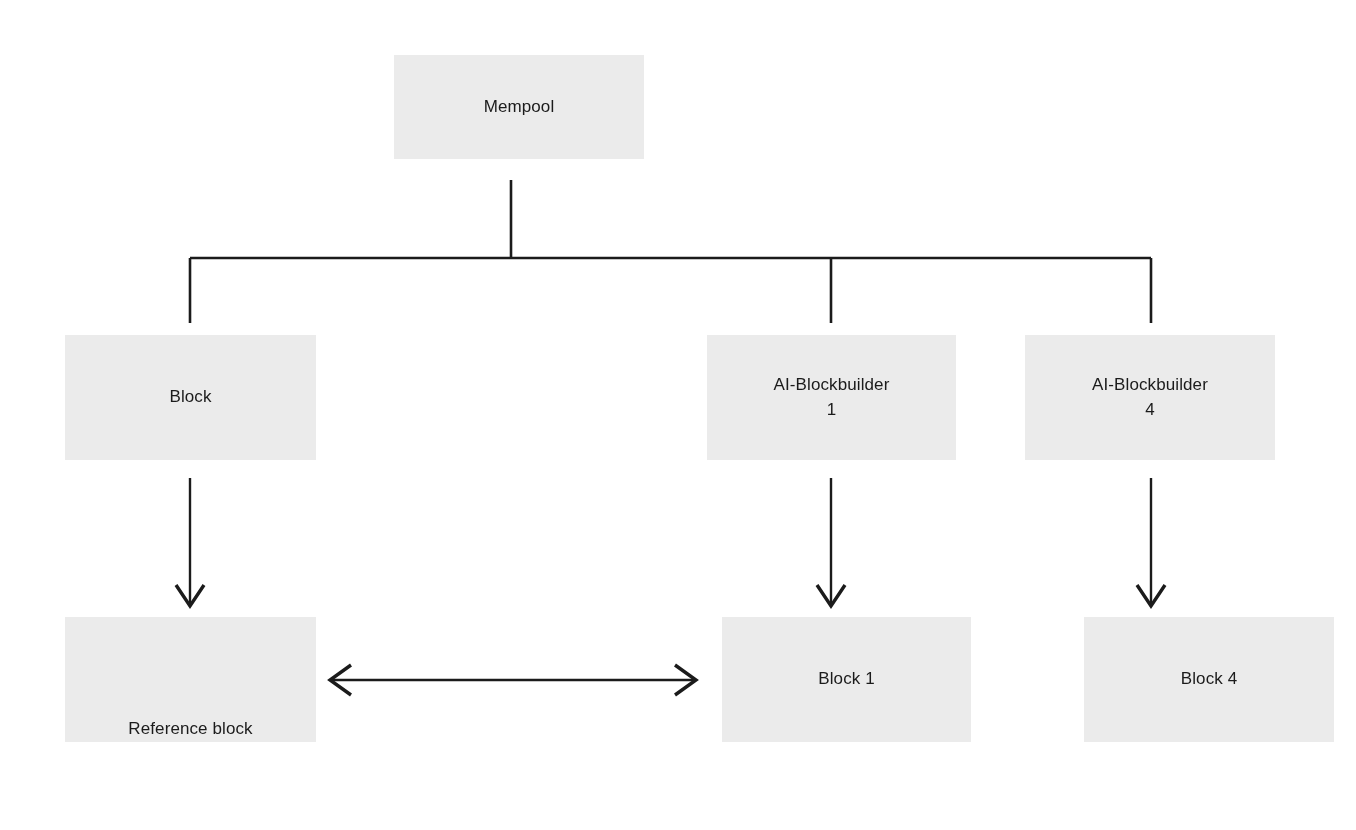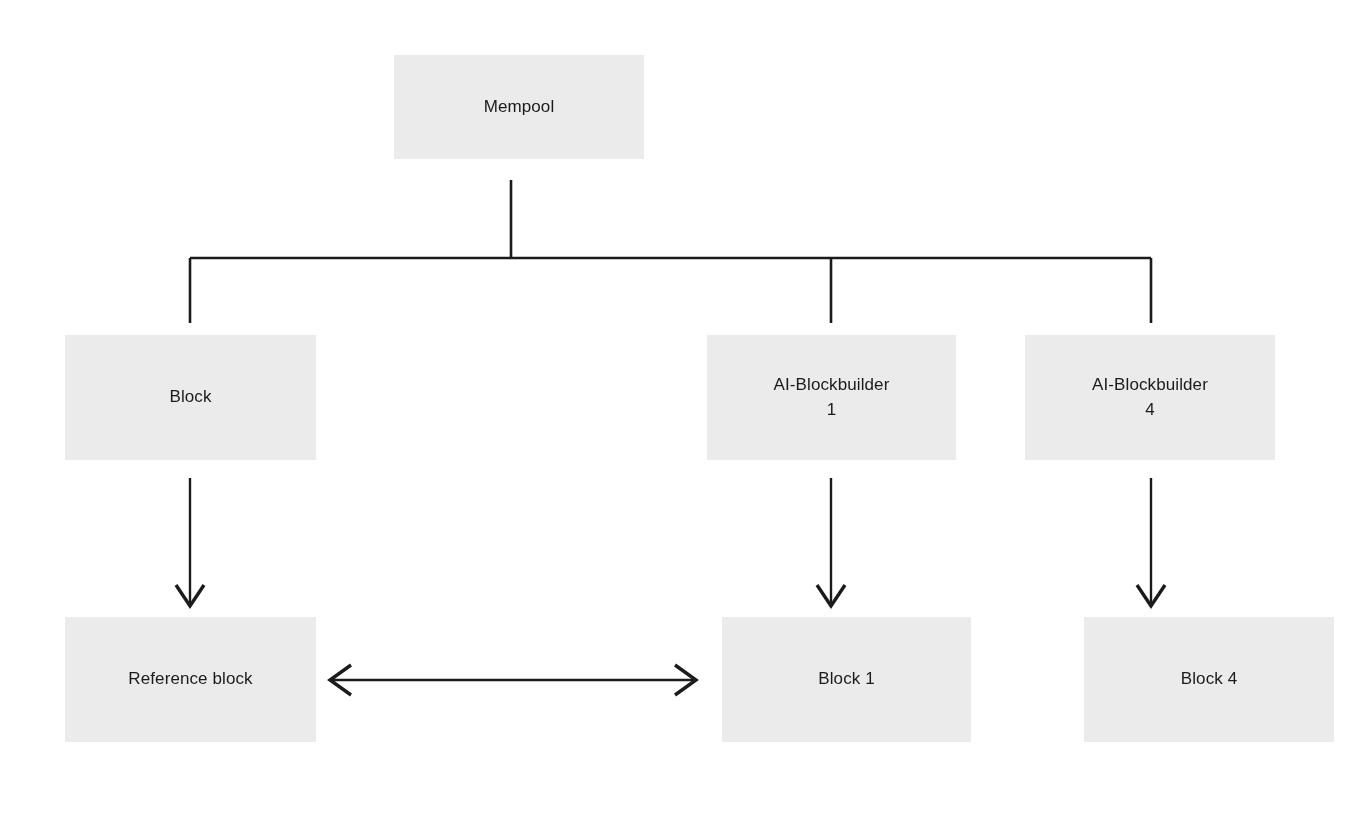--- a/index.html
+++ b/index.html
@@ -95,21 +95,21 @@
   <div class="node" style="left:707px; top:335px; width:249px; height:125px;">
     <span class="node-label">AI-Blockbuilder
 1</span>
   </div>
 
   <div class="node" style="left:1025px; top:335px; width:250px; height:125px;">
     <span class="node-label">AI-Blockbuilder
 4</span>
   </div>
 
-  <div class="node" style="left:65px; top:617px; width:251px; height:125px;">
+  <div class="node" style="left:65px; top:617px; width:251px; height:125px;align-items:flex-end;">
     <span class="node-label">Reference block</span>
   </div>
 
   <div class="node" style="left:722px; top:617px; width:249px; height:125px;">
     <span class="node-label">Block 1</span>
   </div>
 
   <div class="node" style="left:1039px; top:617px; width:250px; height:125px;margin-left:45px;">
     <span class="node-label">Block 4</span>
   </div>

